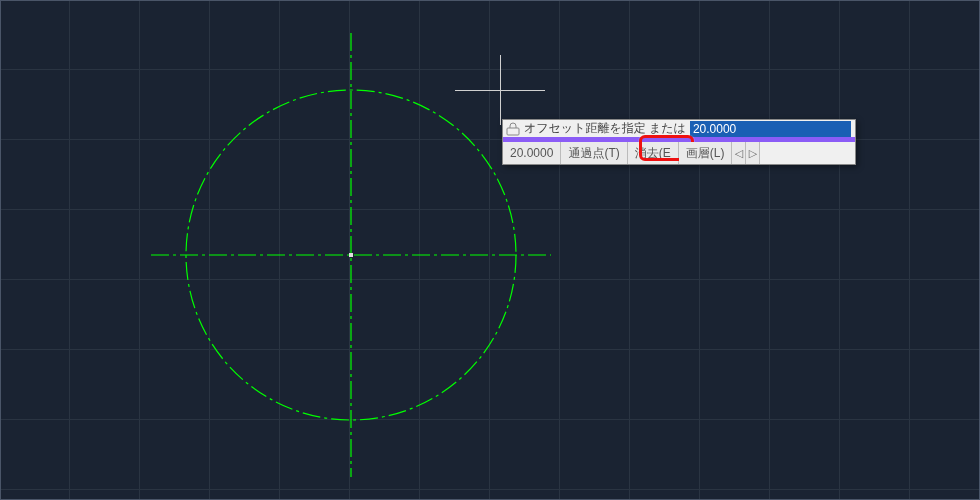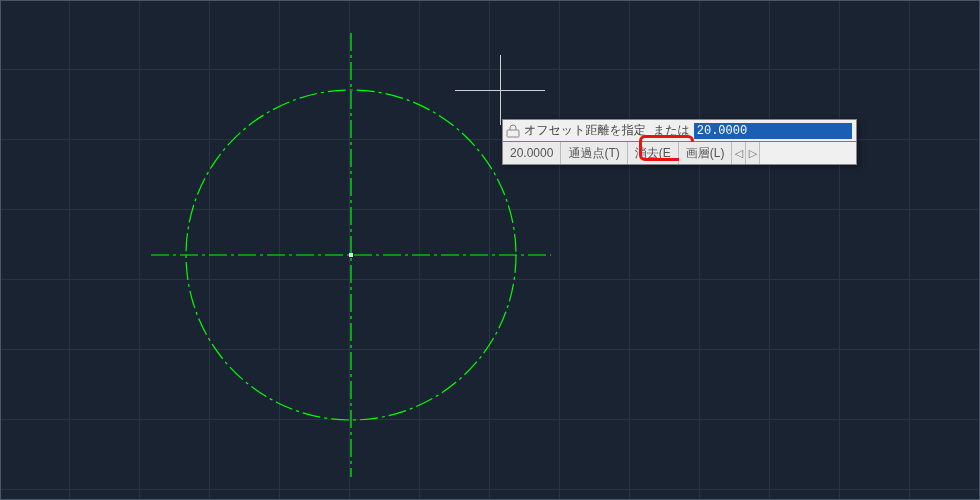--- a/index.html
+++ b/index.html
@@ -51,23 +51,22 @@
       box-shadow: 2px 2px 6px rgba(0,0,0,0.4);
       font-size: 12px;
       color: #444;
     }
     .popup-row {
       display: flex;
       align-items: center;
       height: 22px;
     }
     .popup-row.prompt {
-      border-bottom: 1px solid #8b5cf6;
+      border-bottom: 5px solid #8b5cf6;
       padding: 0 4px 0 2px;
-      font-family: Liberation Mono, monospace;
     }
     .popup-icon {
       width: 16px;
       height: 16px;
       display: flex;
       align-items: center;
       justify-content: center;
       margin-right: 3px;
     }
     .popup-label { padding-right: 4px; white-space: nowrap; }

